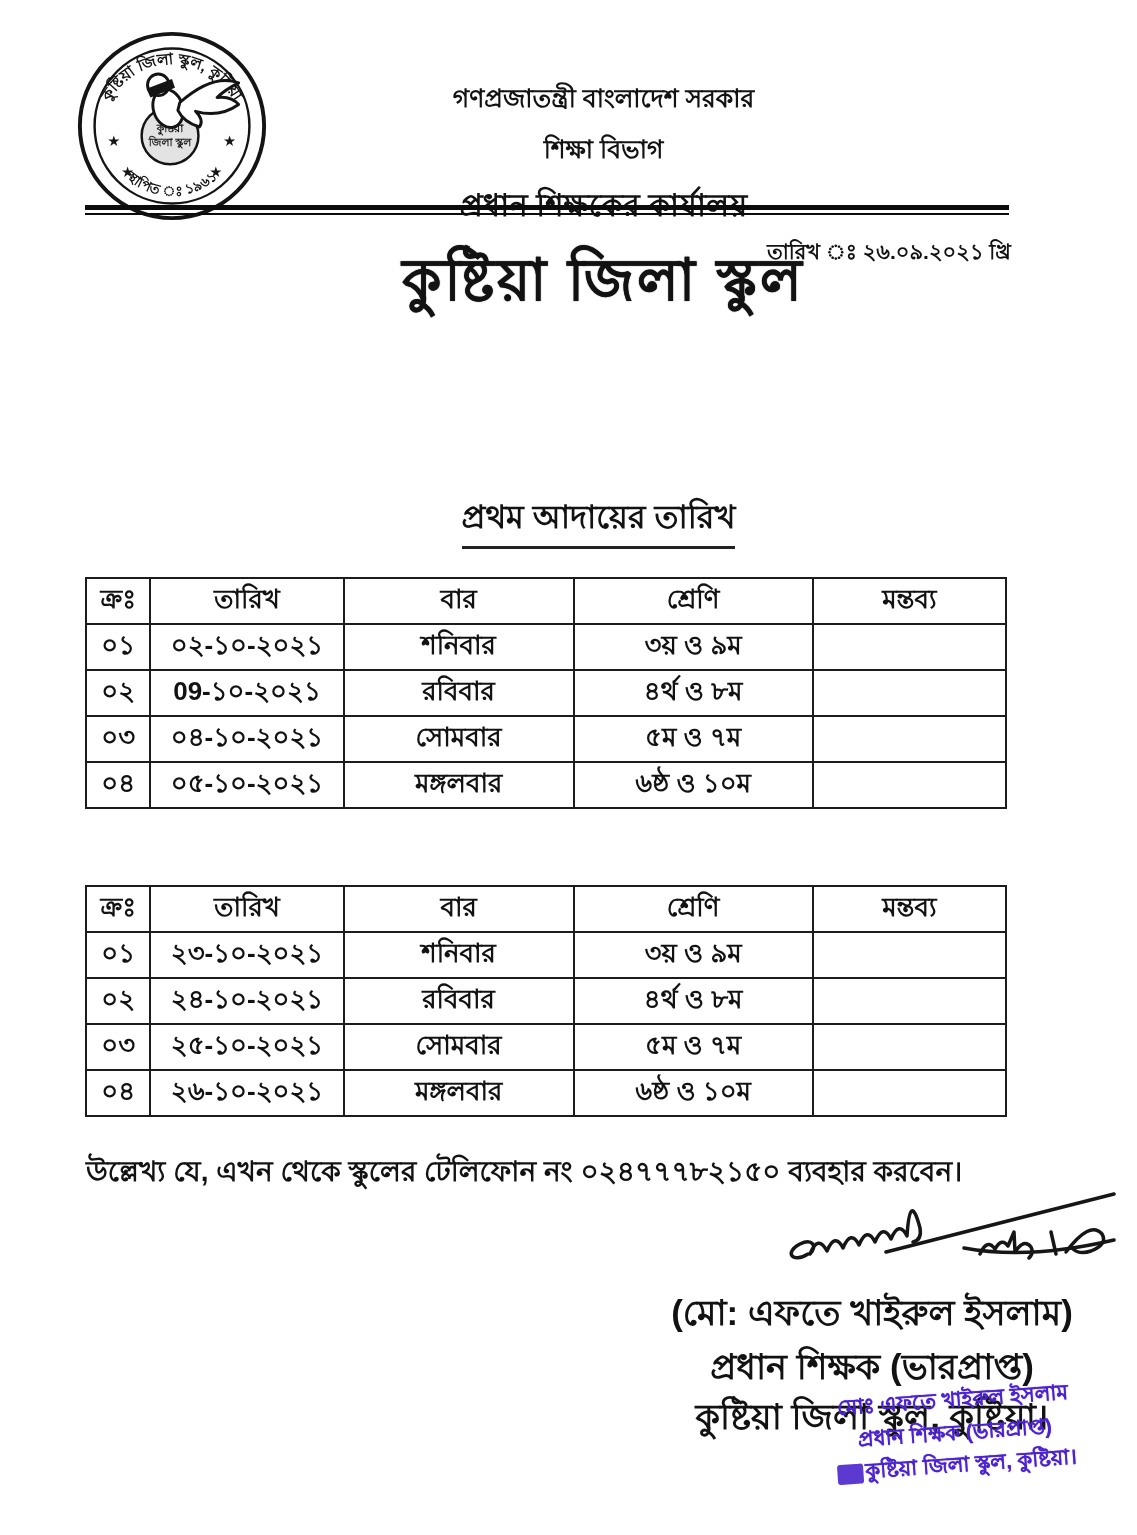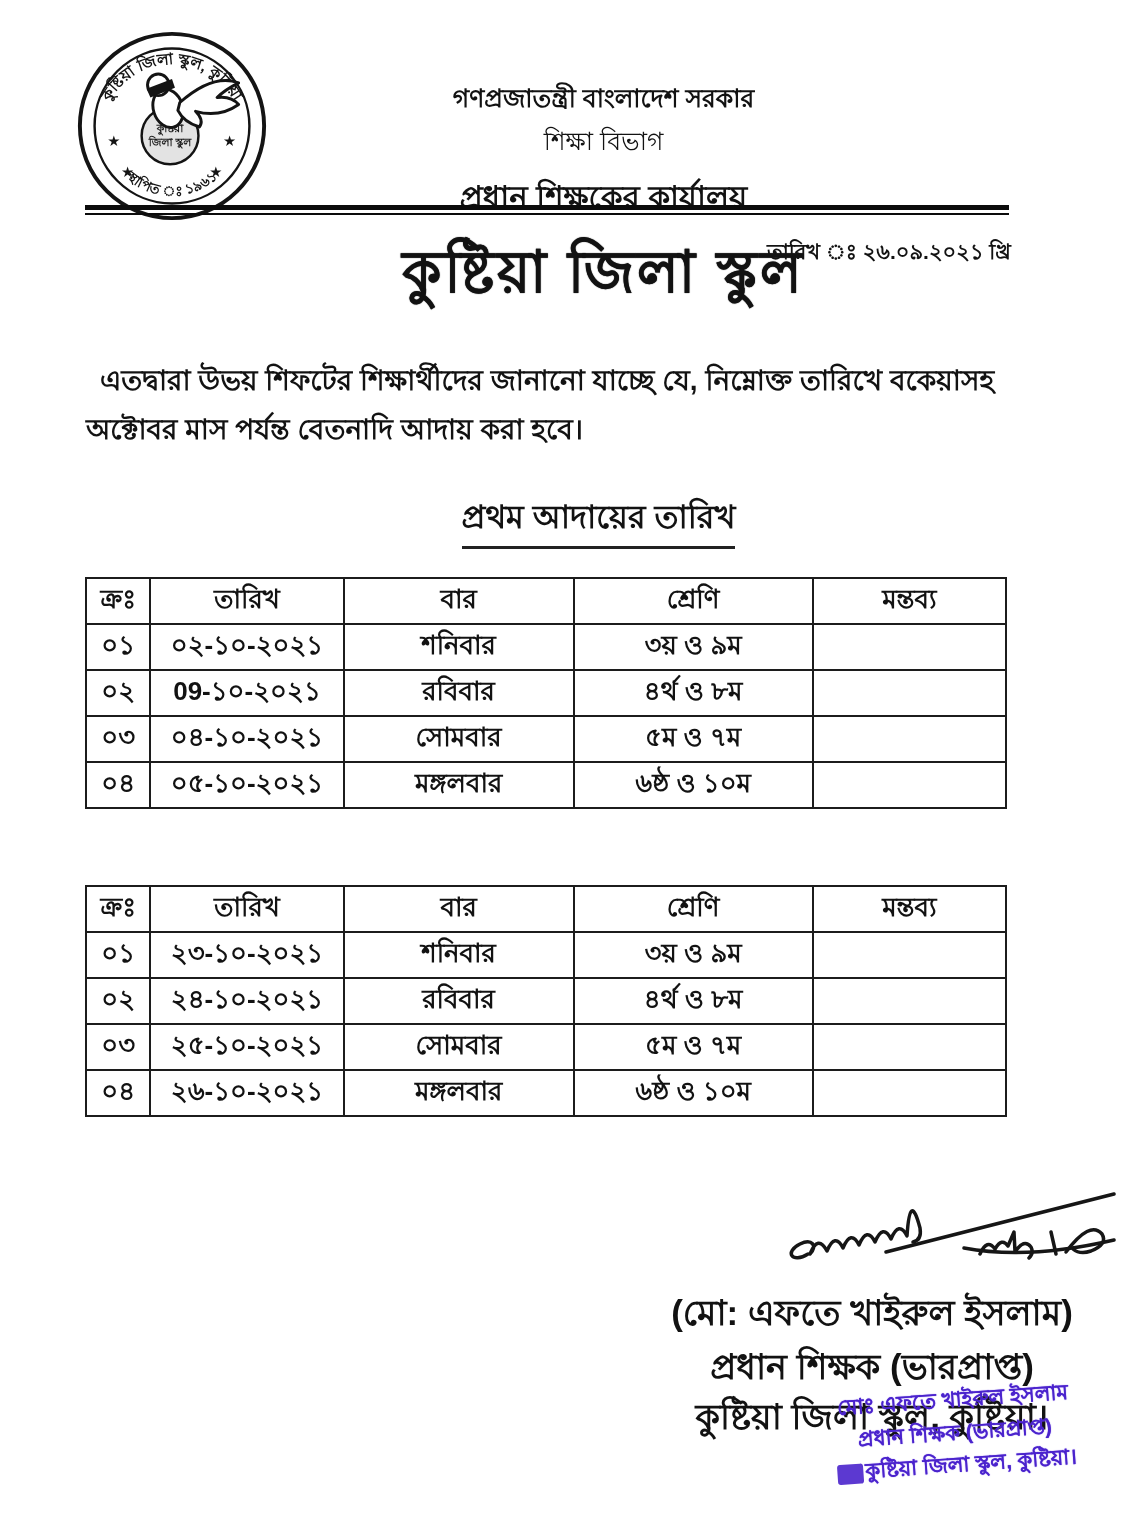--- a/index.html
+++ b/index.html
@@ -6,21 +6,21 @@
   html,body { background:#9a9a9a; }
   .page {
     position:relative; width:1137px; height:1535px; margin:0 auto;
     background:#ffffff; color:#121212; overflow:hidden;
     font-family:"Liberation Sans","DejaVu Sans",sans-serif;
   }
   
   .logo { position:absolute; left:74px; top:26px; width:196px; height:200px; }
   .head-center { position:absolute; left:130px; right:60px; top:36px; text-align:center; }
   .gov-line   { font-size:25px; font-weight:700;margin-top:43px; }
-  .dept-line  { font-size:25px; font-weight:400; margin-top:0; }
+  .dept-line  { font-size:25px; font-weight:700; margin-top:8px; }
   .office-line{ font-size:31px; font-weight:700; margin-top:8px; }
   .school-name{
     font-size:56px; font-weight:900; margin-top:4px; letter-spacing:3px;
     transform:scaleY(1.04); text-shadow:0 0 1px #000;
   }
   .double-rule {
     position:absolute; left:85px; right:128px; top:205px; height:10px;
     border-top:5px solid #0c0c0c; border-bottom:2px solid #0c0c0c;
   }
   .date-line { position:absolute; top:236px; right:126px; font-size:21px; font-weight:700; }
@@ -104,21 +104,20 @@
     <div class="gov-line">গণপ্রজাতন্ত্রী বাংলাদেশ সরকার</div>
     <div class="dept-line">শিক্ষা বিভাগ</div>
     <div class="office-line">প্রধান শিক্ষকের কার্যালয়</div>
     <div class="school-name">কুষ্টিয়া জিলা স্কুল</div>
   </div>
 
   <div class="double-rule"></div>
 
   <div class="date-line">তারিখ ঃ ২৬.০৯.২০২১ খ্রি</div>
 
-  <div class="body-par">এতদ্বারা উভয় শিফটের শিক্ষার্থীদের জানানো যাচ্ছে যে, নিম্নোক্ত তারিখে বকেয়াসহ অক্টোবর মাস পর্যন্ত বেতনাদি আদায় করা হবে।</div>
 
   <div class="sec-title t1-title">
     <span>প্রথম আদায়ের তারিখ</span>
   </div>
   <table class="sched t1">
     <colgroup>
         <col class="c0">
         <col class="c1">
         <col class="c2">
         <col class="c3">
@@ -207,20 +206,21 @@
         <tr>
           <td>০৪</td>
           <td>২৬-১০-২০২১</td>
           <td>মঙ্গলবার</td>
           <td>৬ষ্ঠ ও ১০ম</td>
           <td></td>
         </tr>
       </tbody>
     </table>
 
+  <div class="note">উল্লেখ্য যে, এখন থেকে স্কুলের টেলিফোন নং ০২৪৭৭৭৮২১৫০ ব্যবহার করবেন।</div>
 
   <svg class="sig-svg" viewBox="0 0 356 102">
     <g fill="none" stroke="#161616" stroke-width="3.5" stroke-linecap="round" stroke-linejoin="round">
       <path d="M40,66 c-16,10 -24,-2 -8,-10 c12,-6 18,2 10,10 q8,-20 17,-3 q8,-19 16,-3 q8,-19 16,-3 q8,-19 16,-3 q8,-19 16,-3 q8,-19 16,-3 q3,-46 13,-8 q2,12 -7,14"></path>
       <path d="M346,6 L118,64"></path>
       <path d="M212,66 q7,-16 15,-5 q7,-12 13,-3 l6,-14 l1,20 q9,-14 16,-5 q3,6 -2,11"></path>
       <path d="M283,44 l5,22"></path>
       <path d="M298,64 q24,-32 36,-18 q6,10 -11,17 q-11,4 -18,-2"></path>
       <path d="M196,60 q64,12 150,-8"></path>
     </g>

